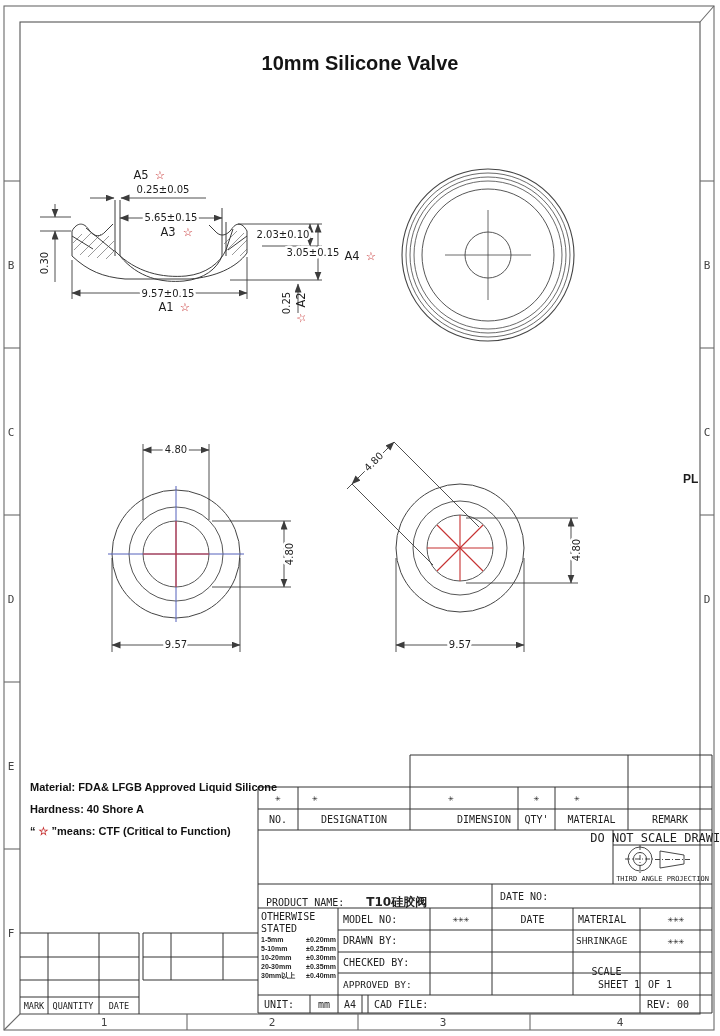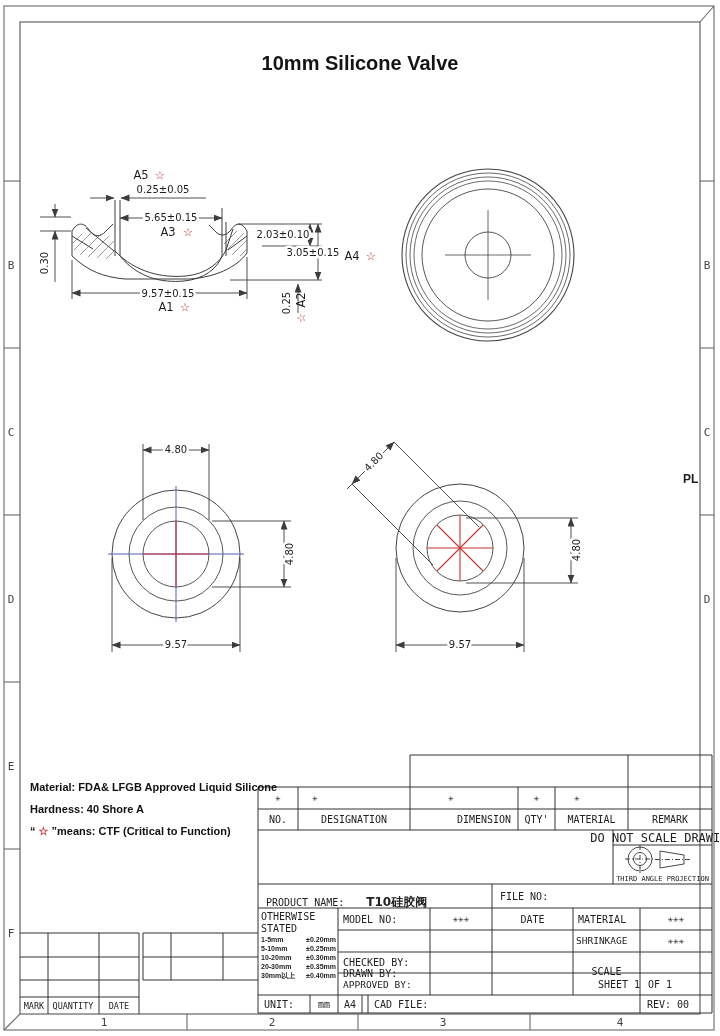--- a/index.html
+++ b/index.html
@@ -298,21 +298,21 @@
 <div class="abs tb ctr" style="left:555px;top:809px;width:73px;height:21px;">MATERIAL</div>
 <div class="abs tb ctr" style="left:628px;top:809px;width:84px;height:21px;">REMARK</div>
 
 <div class="abs tb ctr" style="left:613px;top:830px;width:99px;height:15px;font-size:12px;">DO NOT SCALE DRAWING</div>
 <div class="abs tb ctr" style="left:613px;top:874px;width:99px;height:10px;font-size:7px;">THIRD ANGLE PROJECTION</div>
 
 <div class="abs tb" style="left:266px;top:884px;width:224px;height:36px;">
       <span>PRODUCT NAME:</span>
       <span class="pname">T10硅胶阀</span>
     </div>
-<div class="abs tb" style="left:500px;top:884px;width:200px;height:24px;">FILE NO:</div>
+<div class="abs tb" style="left:500px;top:884px;width:200px;height:24px;">DATE NO:</div>
 
 <div class="abs" style="left:261px;top:911px;width:75px;">
   <div class="otherw">OTHERWISE</div>
   <div class="otherw">STATED</div>
   <div class="tolrow">
         <span>1-5mm</span>
         <span>±0.20mm</span>
       </div>
   <div class="tolrow">
         <span>5-10mm</span>
@@ -331,21 +331,21 @@
         <span>±0.40mm</span>
       </div>
 </div>
 
 <div class="abs tb" style="left:343px;top:908px;width:86px;height:22px;">MODEL NO:</div>
 <div class="abs tb ctr" style="left:430px;top:908px;width:62px;height:22px;font-size:9px;">✳✳✳</div>
 <div class="abs tb ctr" style="left:492px;top:908px;width:81px;height:22px;">DATE</div>
 <div class="abs tb" style="left:578px;top:908px;width:62px;height:22px;">MATERIAL</div>
 <div class="abs tb ctr" style="left:640px;top:908px;width:72px;height:22px;font-size:9px;">✳✳✳</div>
 
-<div class="abs tb" style="left:343px;top:963px;width:86px;height:21px;">DRAWN BY:</div>
+<div class="abs tb" style="left:343px;top:930px;width:86px;height:21px;">DRAWN BY:</div>
 <div class="abs tb small" style="left:576px;top:930px;width:64px;height:20px;text-align:center;">SHRINKAGE</div>
 <div class="abs tb ctr" style="left:640px;top:930px;width:72px;height:22px;font-size:9px;">✳✳✳</div>
 
 <div class="abs tb" style="left:343px;top:952px;width:86px;height:21px;">CHECKED BY:</div>
 <div class="abs tb ctr" style="left:573px;top:952px;width:67px;height:39px;">SCALE</div>
 
 <div class="abs tb" style="left:343px;top:973px;width:90px;height:22px;font-size:9.5px;">APPROVED BY:</div>
 <div class="abs tb ctr" style="left:573px;top:973px;width:67px;height:22px;padding-left:25px;">SHEET 1</div>
 <div class="abs tb" style="left:648px;top:973px;width:64px;height:22px;">OF 1</div>
 

